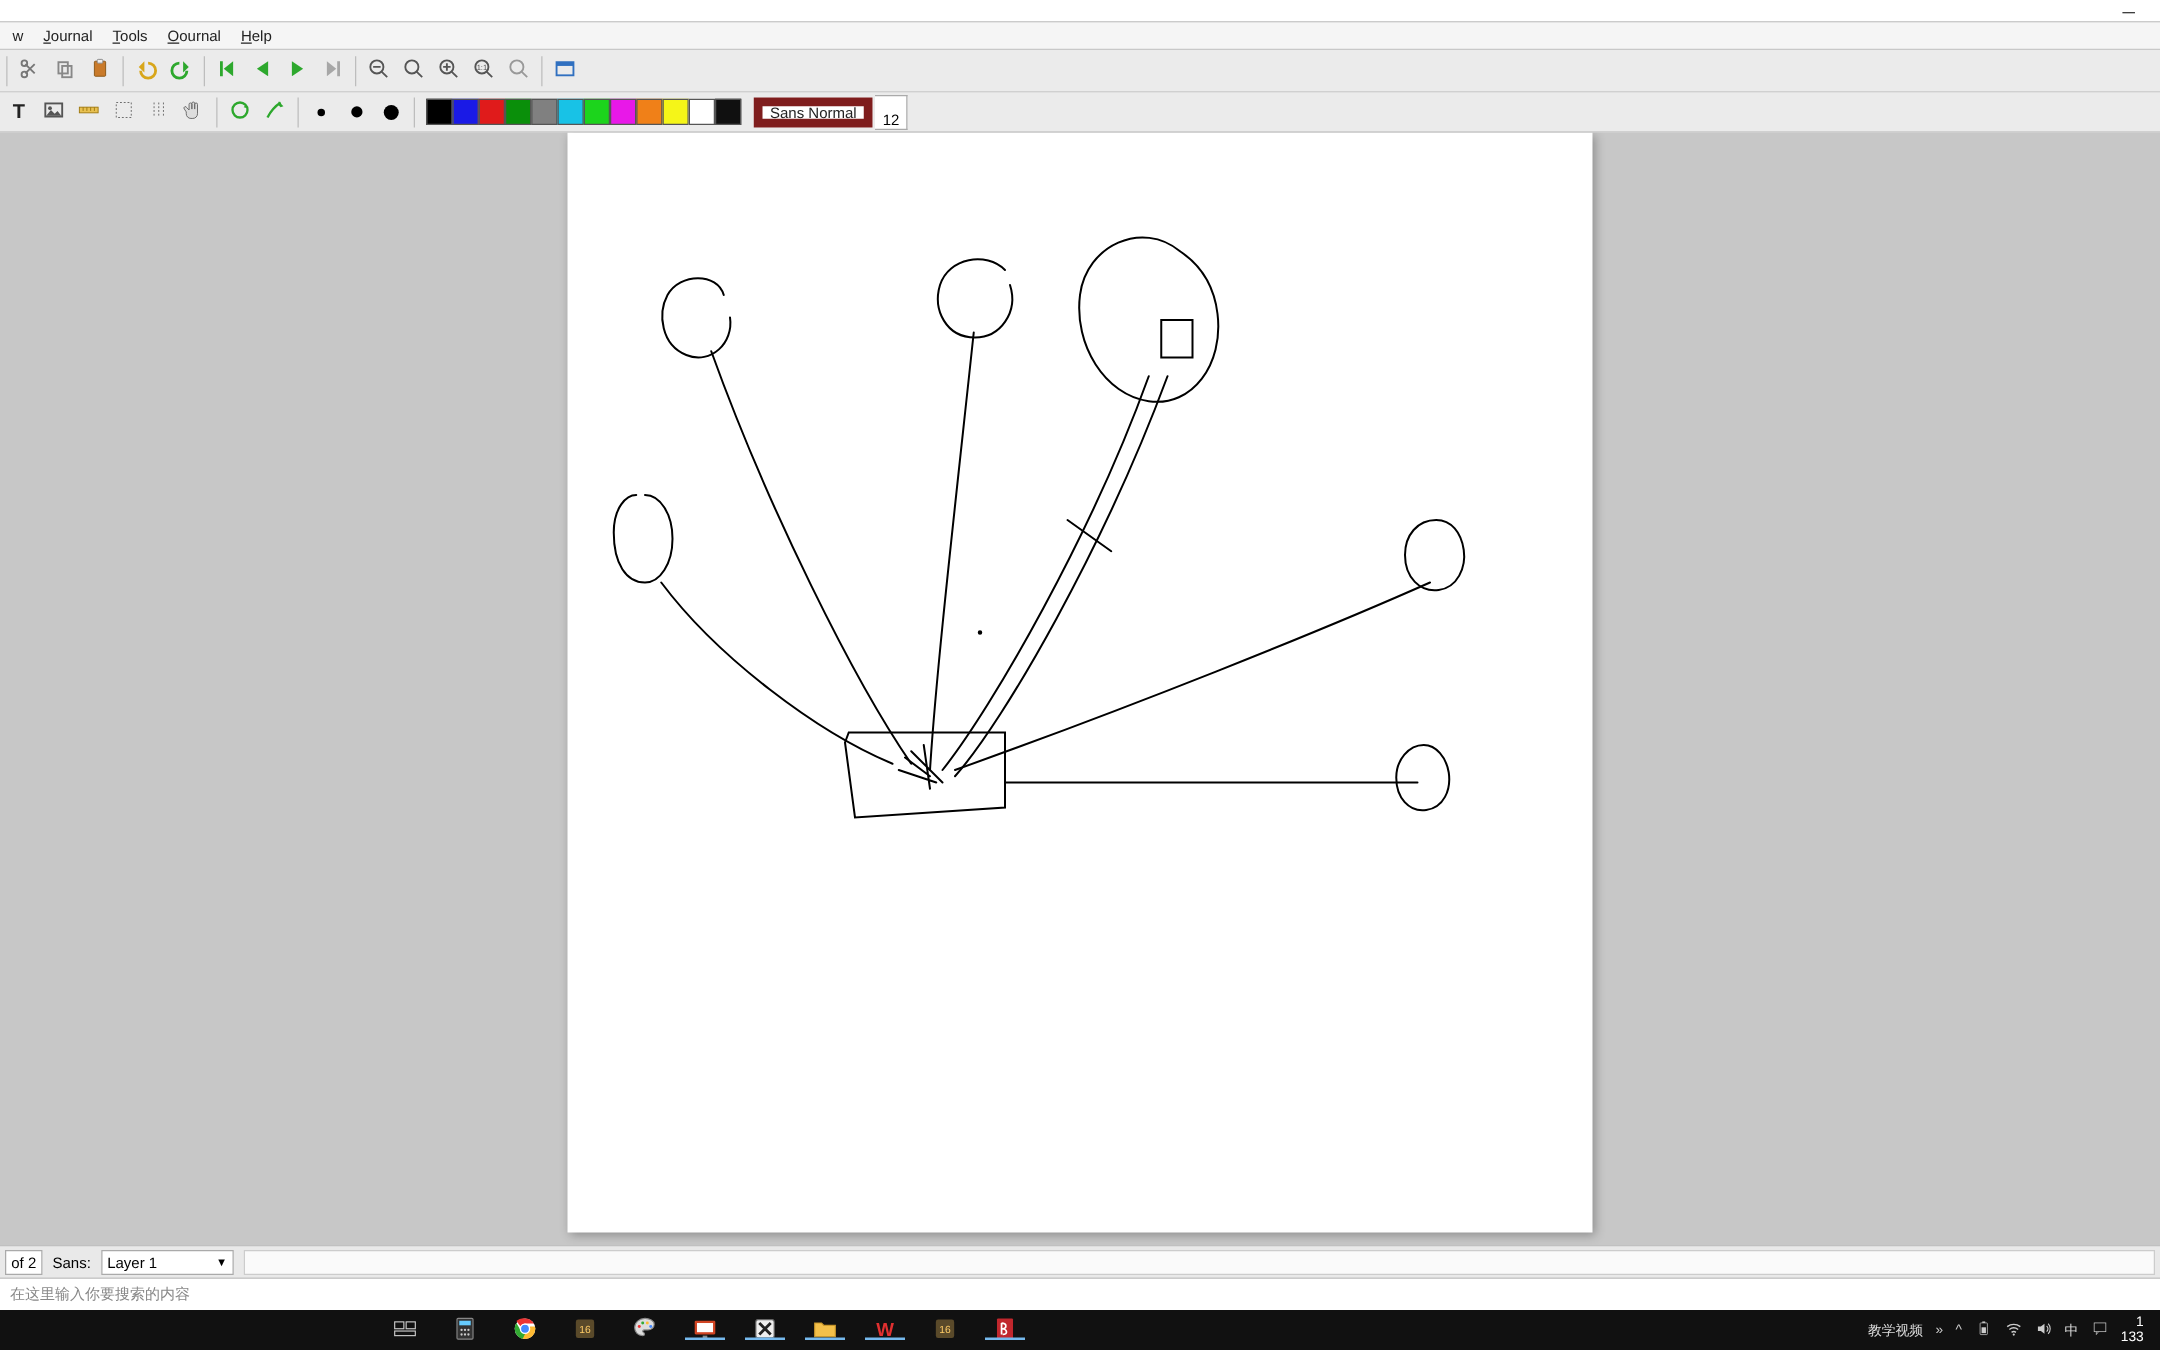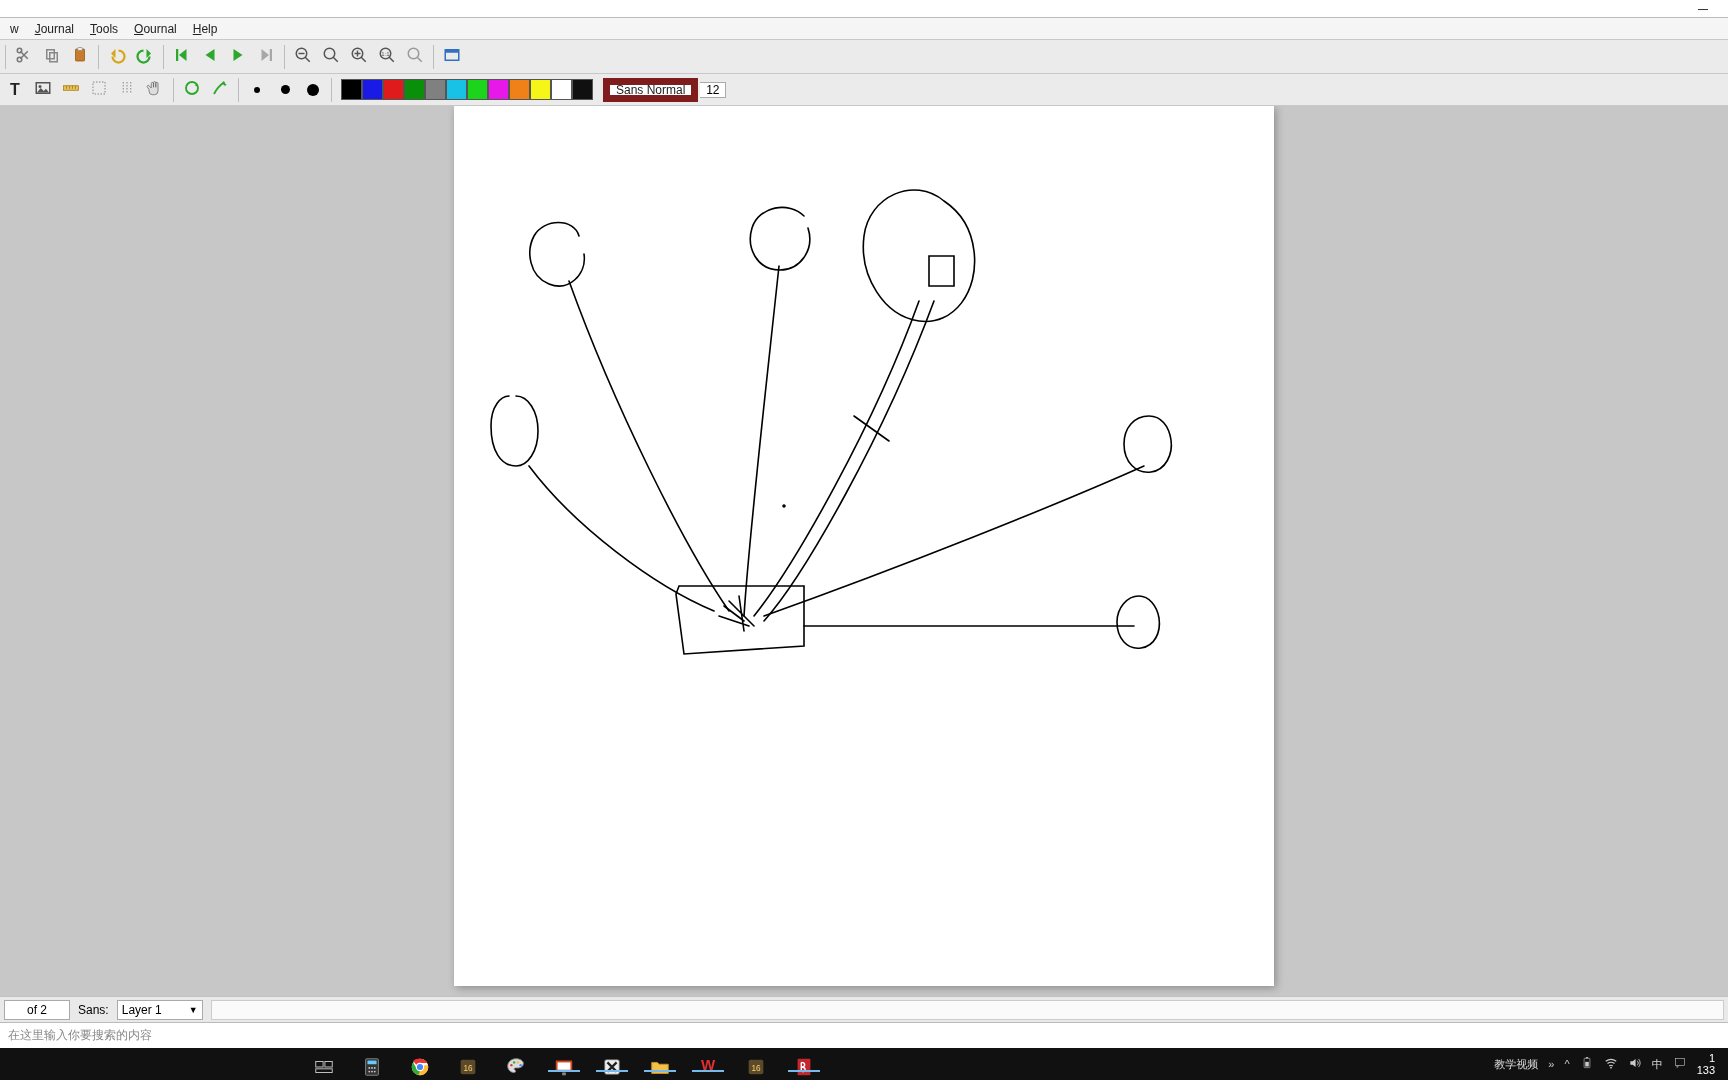--- a/index.html
+++ b/index.html
@@ -92,21 +92,21 @@
     border: 7px solid #7f1d1d;
     background: #fff;
     display: flex;
     align-items: center;
     padding: 0 6px;
     margin-left: 8px;
     font-size: 12px;
     color: #222;
   }
   .size-box {
-    height: 16px;
+    height: 28px;
     width: 26px;
     border: 1px solid #aaa;
     border-left: none;
     background: #fff;
     display: flex;
     align-items: flex-end;
     justify-content: center;
     font-size: 12px;
   }
   .stroke-dot {
@@ -144,29 +144,29 @@
     display: flex;
     align-items: center;
     padding: 0 4px;
     gap: 8px;
     font-size: 12px;
   }
   .statusbar .page-ind {
     border: 1px solid #aaa;
     background: #fff;
     height: 20px;
-    padding: 0 22px;
+    padding: 0 4px;
     display: flex;
     align-items: center;
   }
   .statusbar .layer-sel {
     border: 1px solid #aaa;
     background: #fff;
     height: 20px;
-    width: 86px;
+    width: 106px;
     padding: 0 4px;
     display: flex;
     align-items: center;
     justify-content: space-between;
   }
   .layer-sel .tri { font-size: 9px; }
   .statusbar .spacer-line {
     flex: 1;
     height: 20px;
     border: 1px solid #ccc;
@@ -192,20 +192,21 @@
     background: #111;
     display: flex;
     align-items: center;
     padding: 0 0 0 300px;
     gap: 0;
   }
   .task-item {
     width: 48px;
     height: 16px;
     display: flex;
+    align-items: center;
     justify-content: center;
     cursor: pointer;
     position: relative;
   }
   .task-item.active::after {
     content: "";
     position: absolute;
     bottom: 0; left: 8px; right: 8px;
     height: 2px;
     background: #76b9ed;

